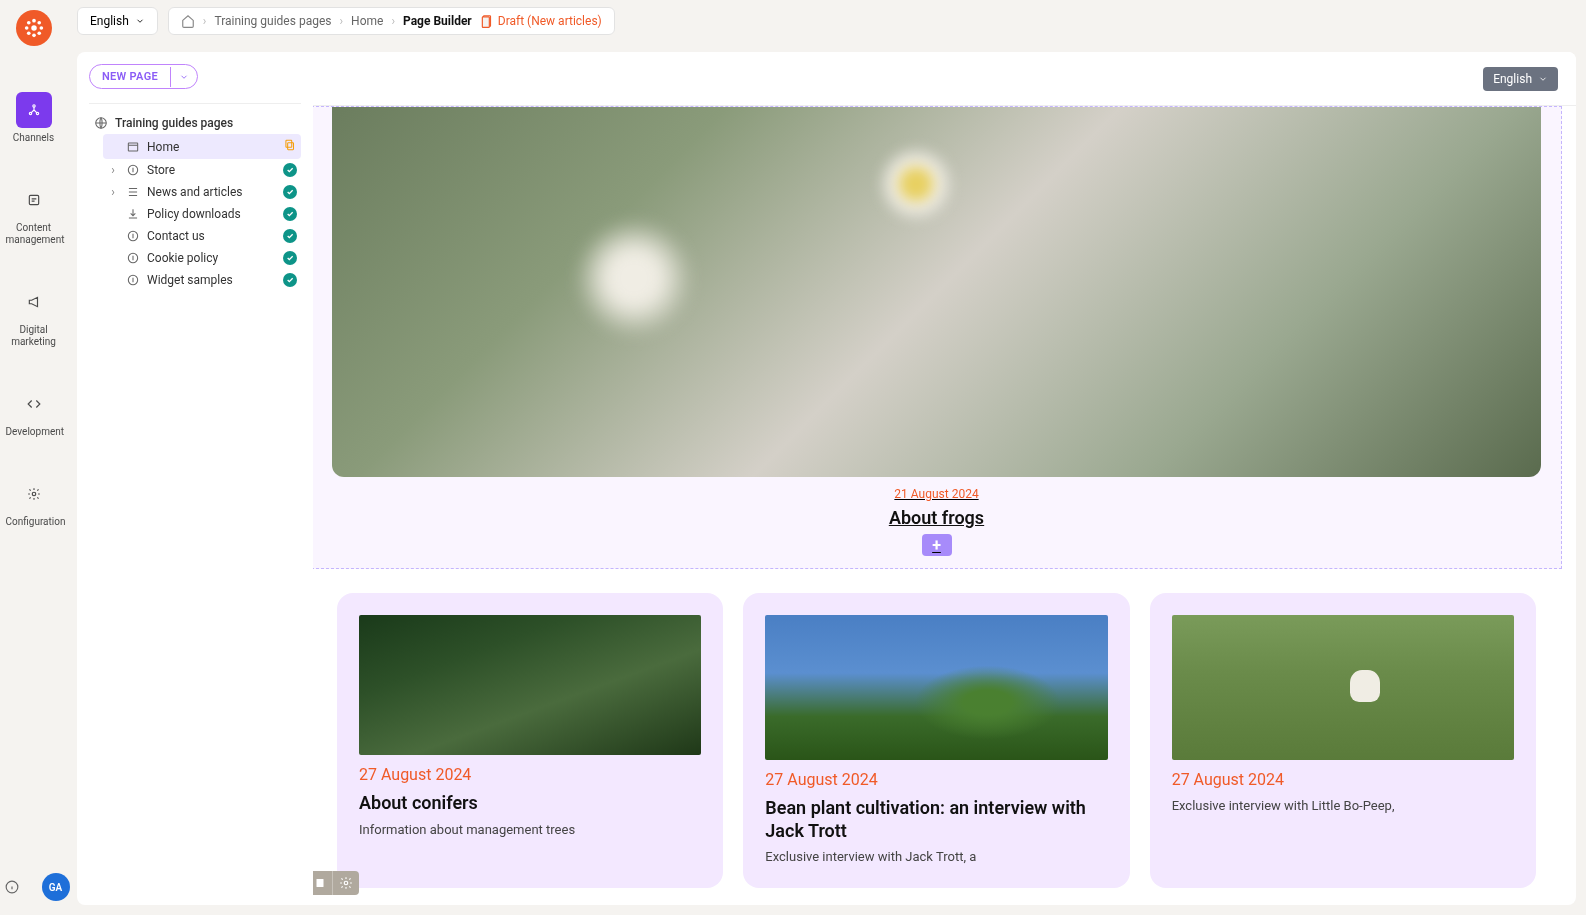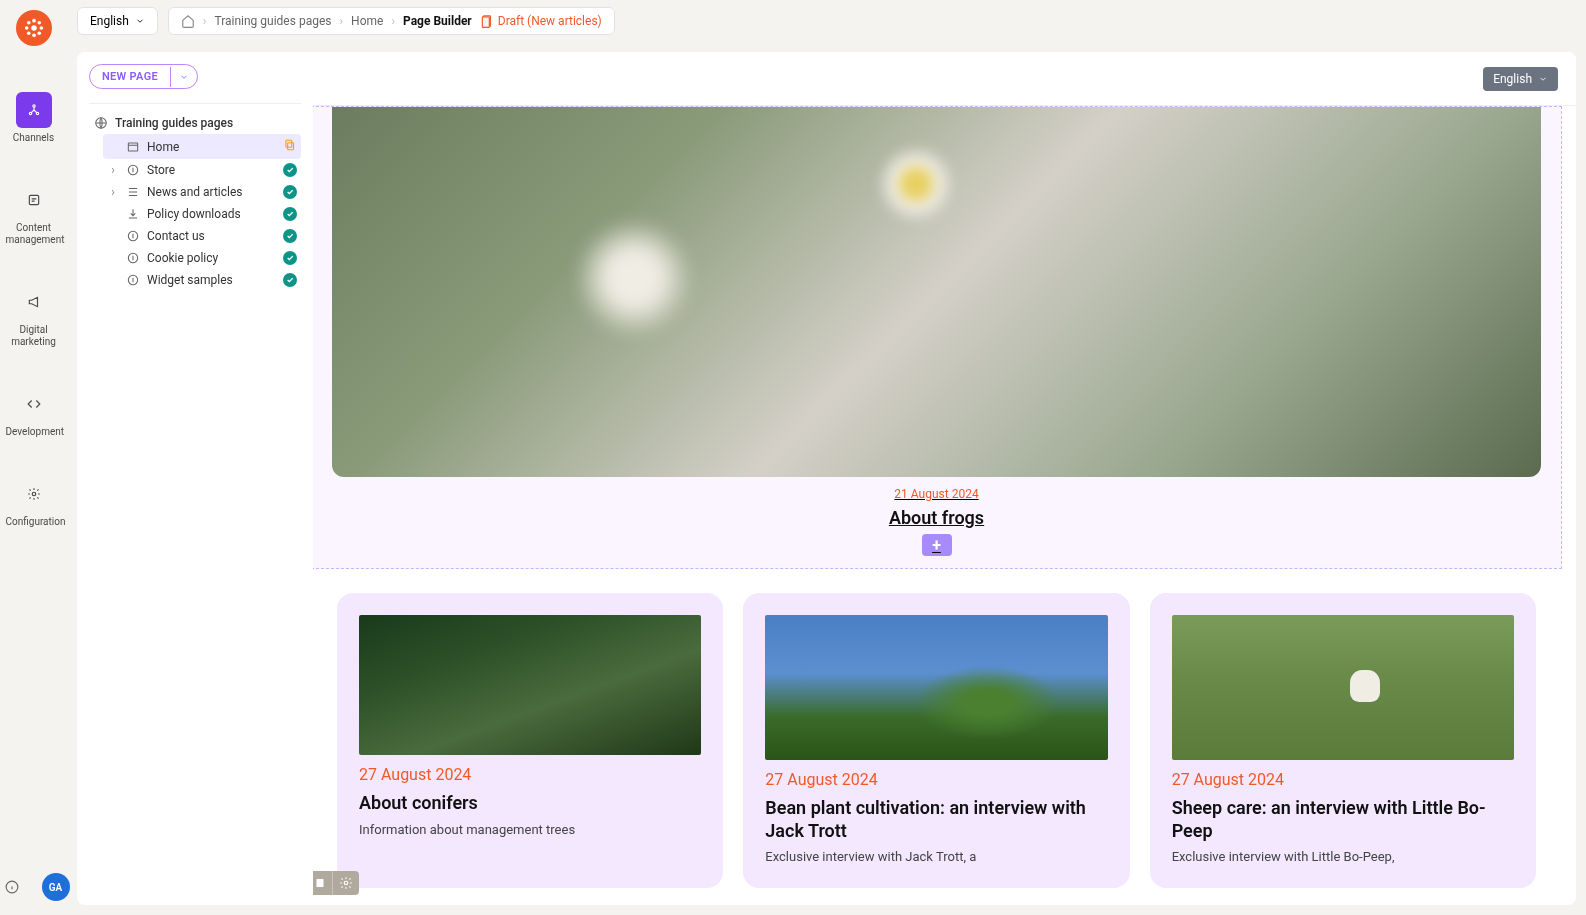--- a/index.html
+++ b/index.html
@@ -330,21 +330,20 @@
       </div>
       <div class="card">
         <div class="card-img beans"></div>
         <div class="card-date">27 August 2024</div>
         <div class="card-title">Bean plant cultivation: an interview with Jack Trott</div>
         <div class="card-desc">Exclusive interview with Jack Trott, a</div>
       </div>
       <div class="card">
         <div class="card-img sheep"></div>
         <div class="card-date">27 August 2024</div>
-        <div class="card-title">Sheep care: an interview with Little Bo-Peep</div>
         <div class="card-desc">Exclusive interview with Little Bo-Peep,</div>
       </div>
     </div>
   </div>
 
   <div class="bottom-toolbar">
     <div>
         <svg class="sicon" viewBox="0 0 24 24" fill="white">
           <rect x="6" y="5" width="12" height="14" rx="1"></rect>
         </svg>

